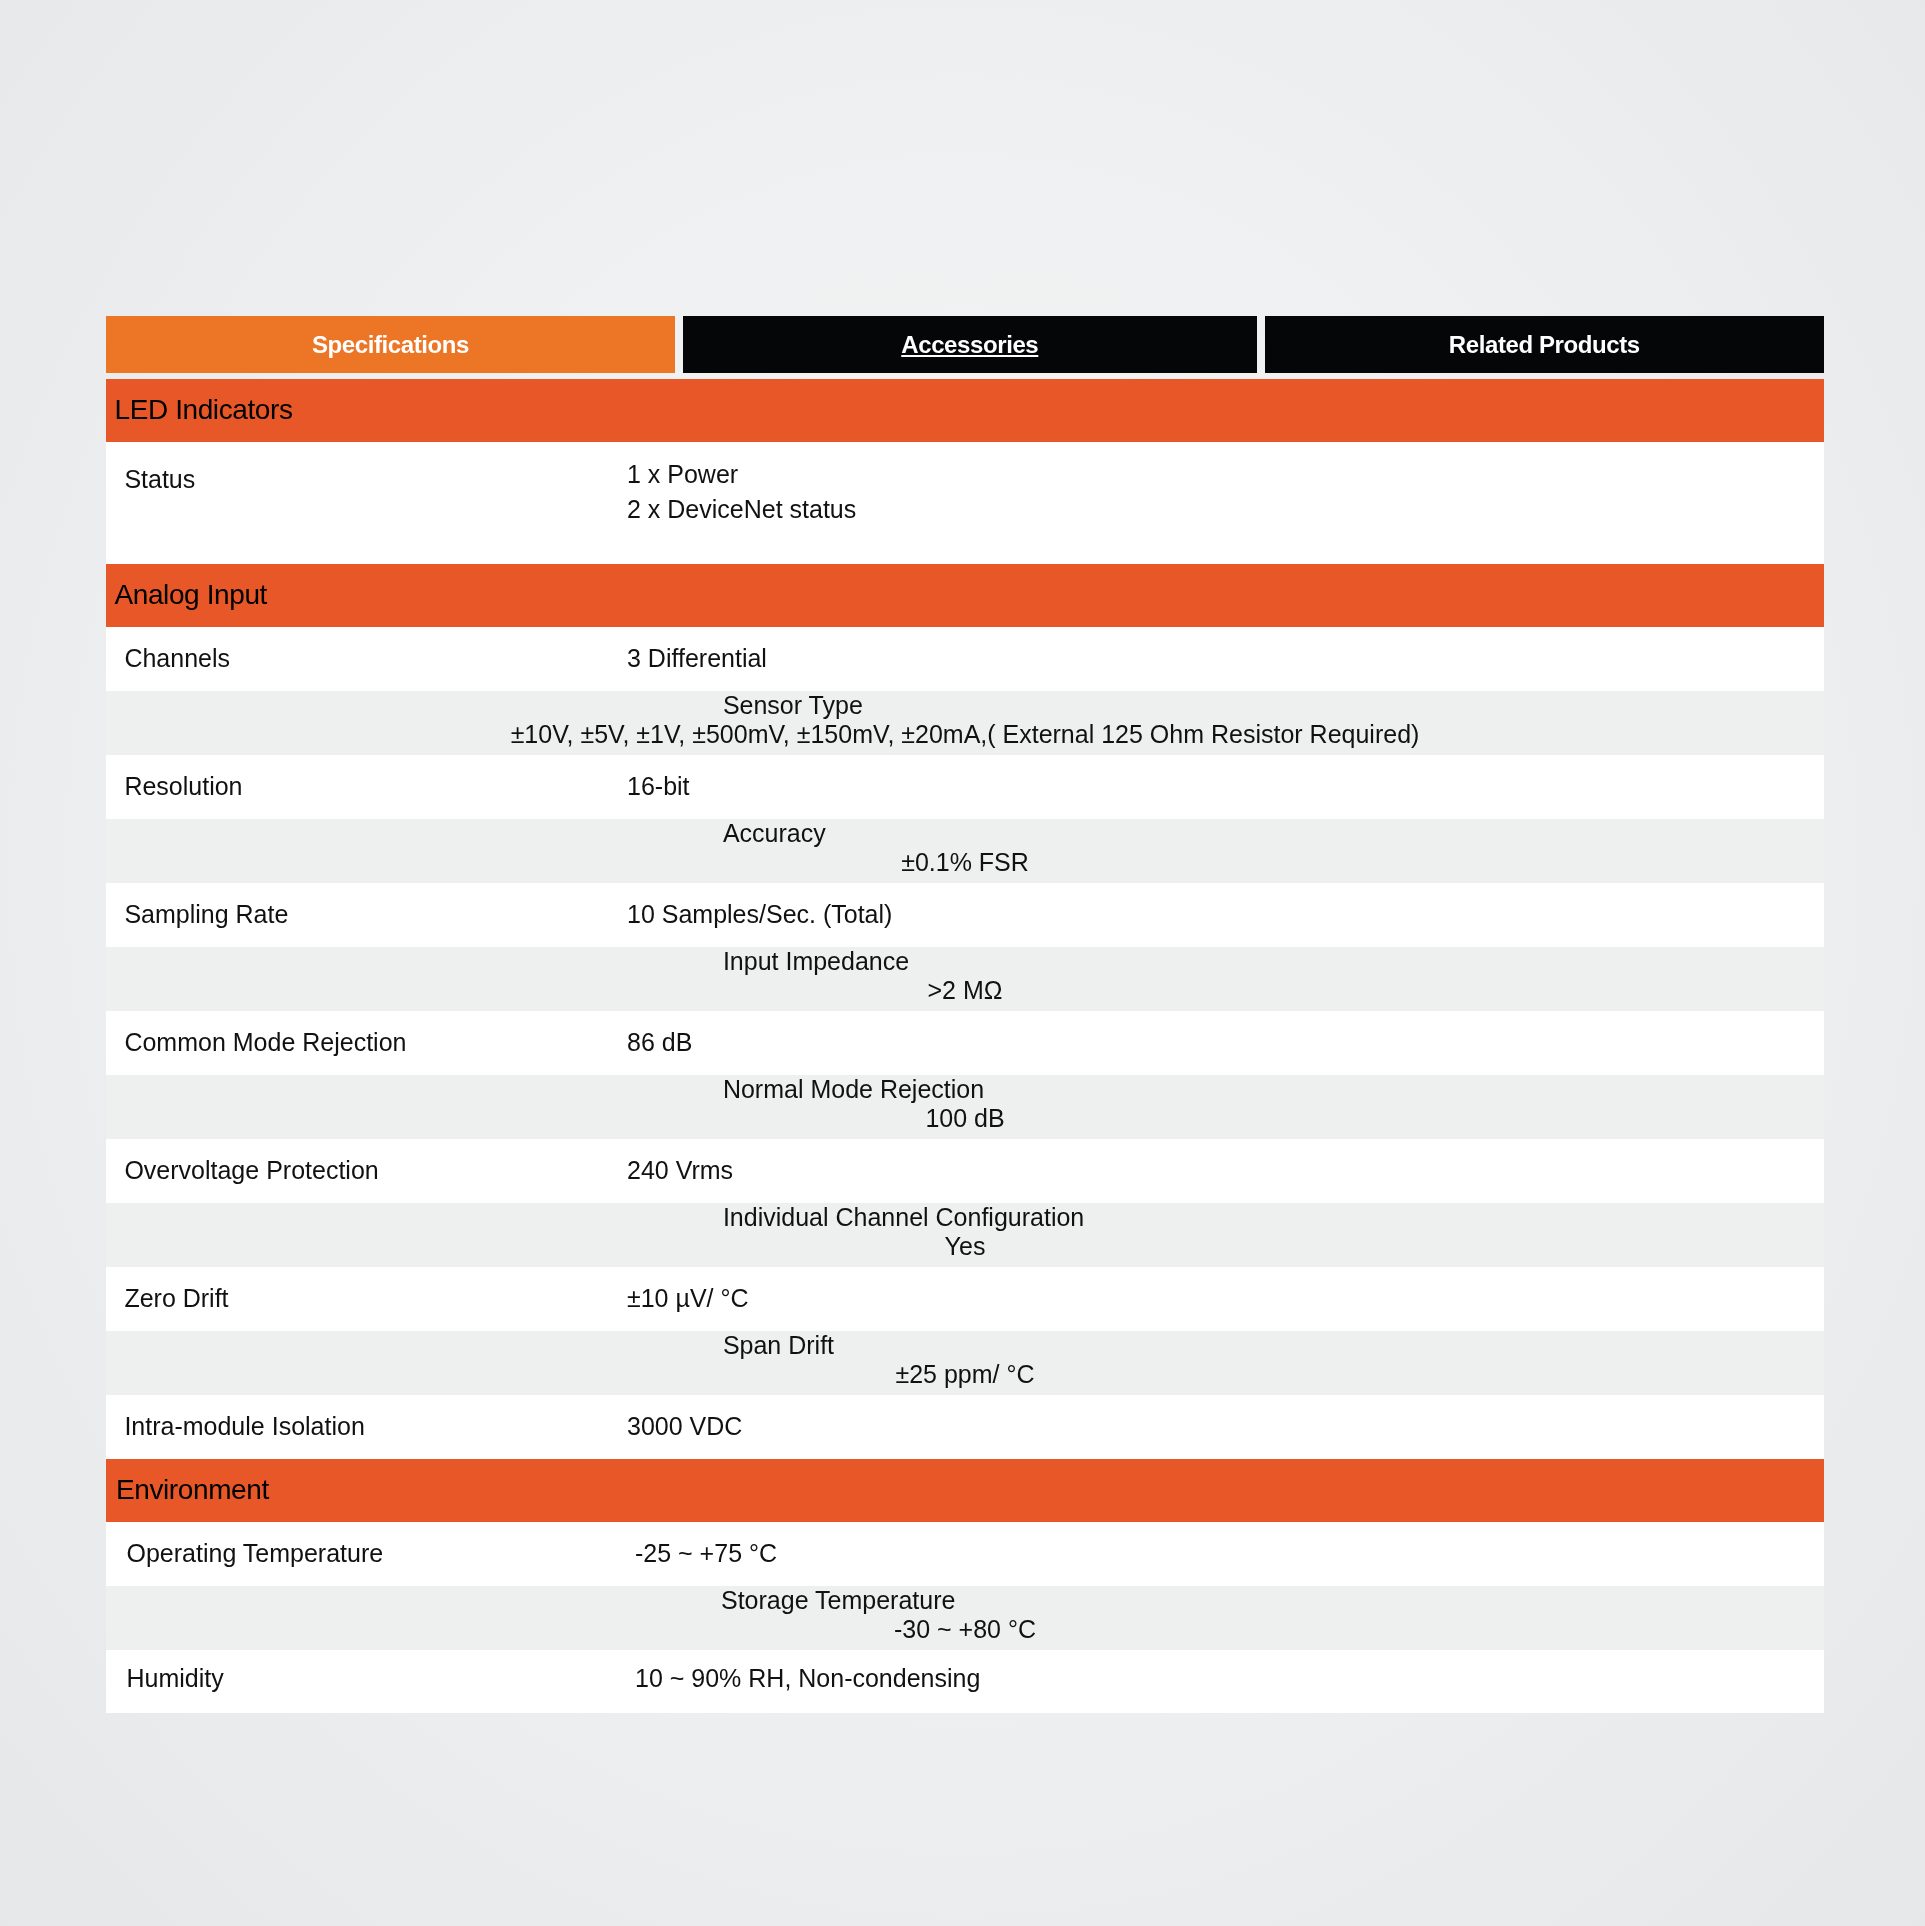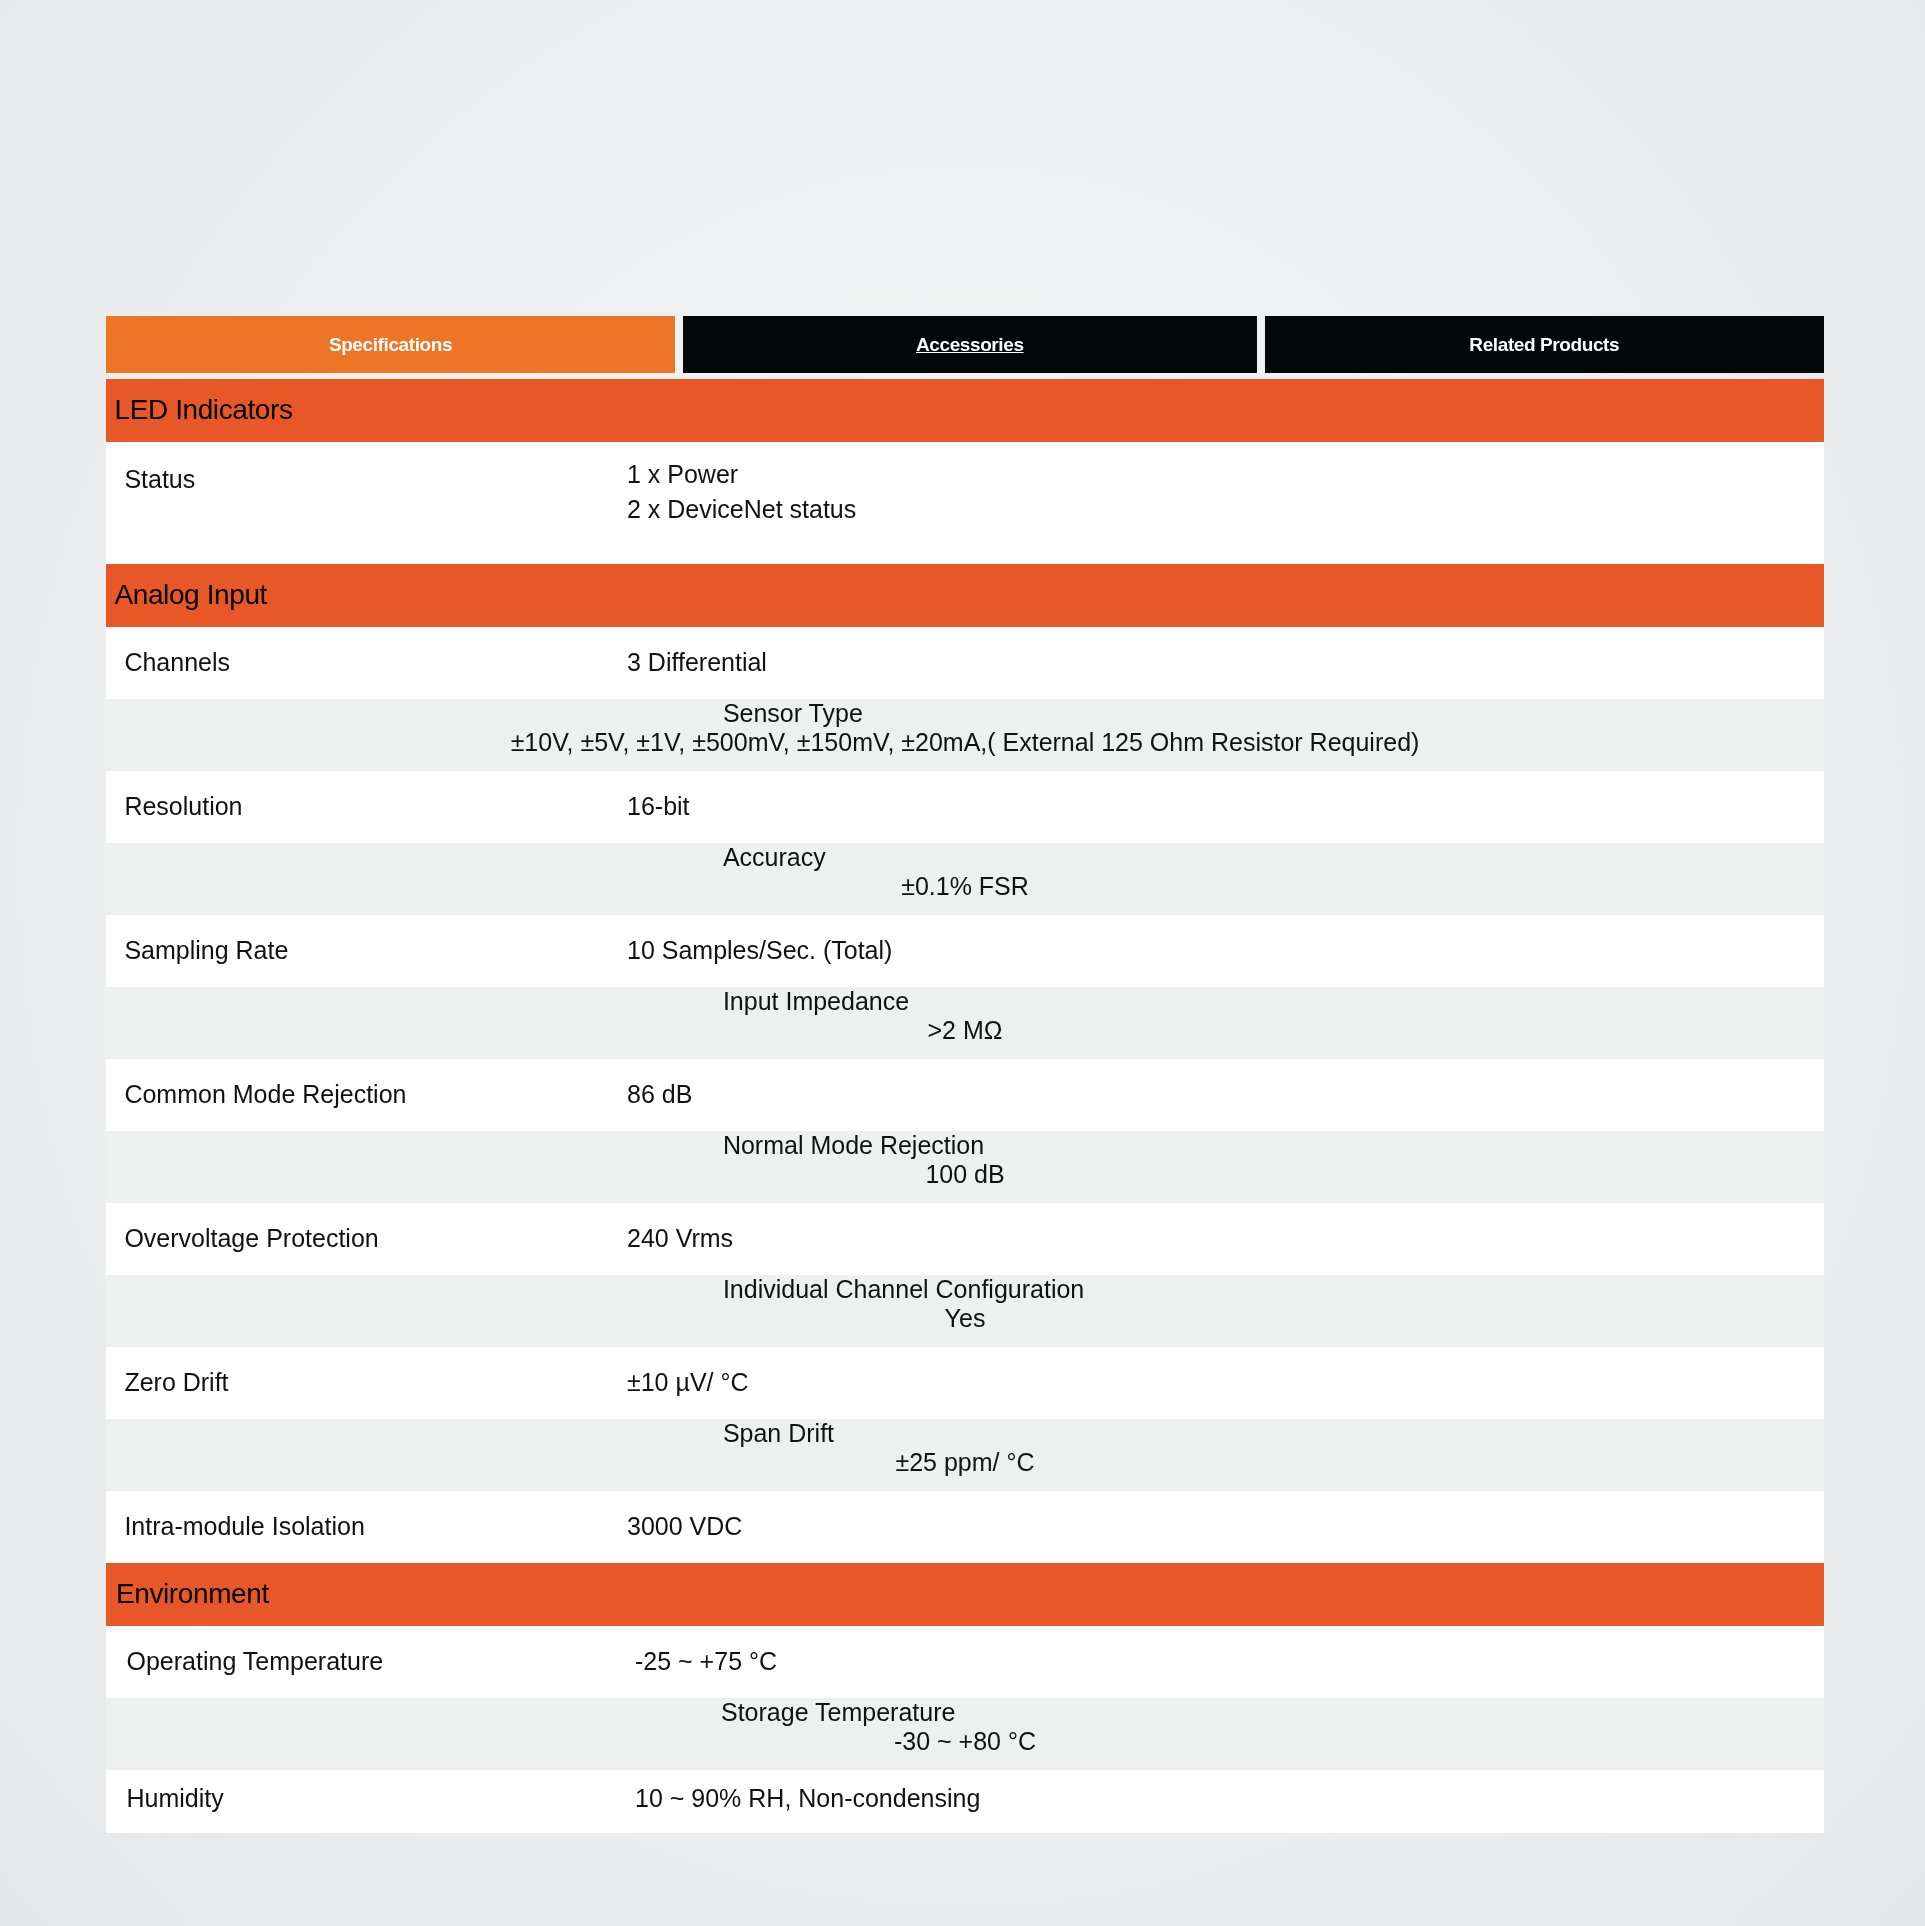--- a/index.html
+++ b/index.html
@@ -5,34 +5,34 @@
   html, body { margin:0; padding:0; }
   body {
     width:1925px; height:1926px; overflow:hidden; position:relative;
     background: radial-gradient(ellipse at 50% 45%, #f7f7f7 0%, #eeeff0 55%, #e6e7e8 100%);
     font-family: "Liberation Sans", "DejaVu Sans", sans-serif;
   }
   .wrap { position:absolute; left:106px; top:316px; width:1718px; }
   .tabs { display:flex; height:57px; gap:7.8px; }
   .tab {
     display:flex; align-items:center; justify-content:center;
-    color:#ffffff; font-weight:bold; font-size:19px; letter-spacing:-0.4px;
+    color:#ffffff; font-weight:bold; font-size:24px; letter-spacing:-0.4px;
     cursor:pointer;
   }
   .tab.active { background:#ec7625; width:569px; }
   .tab.t2 { background:#050608; width:574px;text-decoration:underline; }
   .tab.t3 { background:#050608; flex:1; }
   .sec-header {
     background:#e85727; color:#000000; font-size:28px;
     height:63px; display:flex; align-items:center; padding-left:8.5px;
     letter-spacing:-0.4px;
   }
   .first-header { margin-top:5.7px; }
   .row {
-    display:flex; align-items:center; height:72px;
+    display:flex; align-items:center; height:64px;
     font-size:25px; color:#111;
   }
   .row.odd { background:#ffffff; }
   .row.even { background:#eeefef;flex-direction:column; }
   .row .label { width:521px; padding-left:18.4px; box-sizing:border-box; }
   .row .value { flex:1; }
   .row.status { height:122px; align-items:flex-start; background:#fff; }
   .row.status .label { padding-top:23px; }
   .row.status .value { padding-top:15.6px; line-height:35px; }
   .env .label { padding-left:20.5px; width:529px; }

